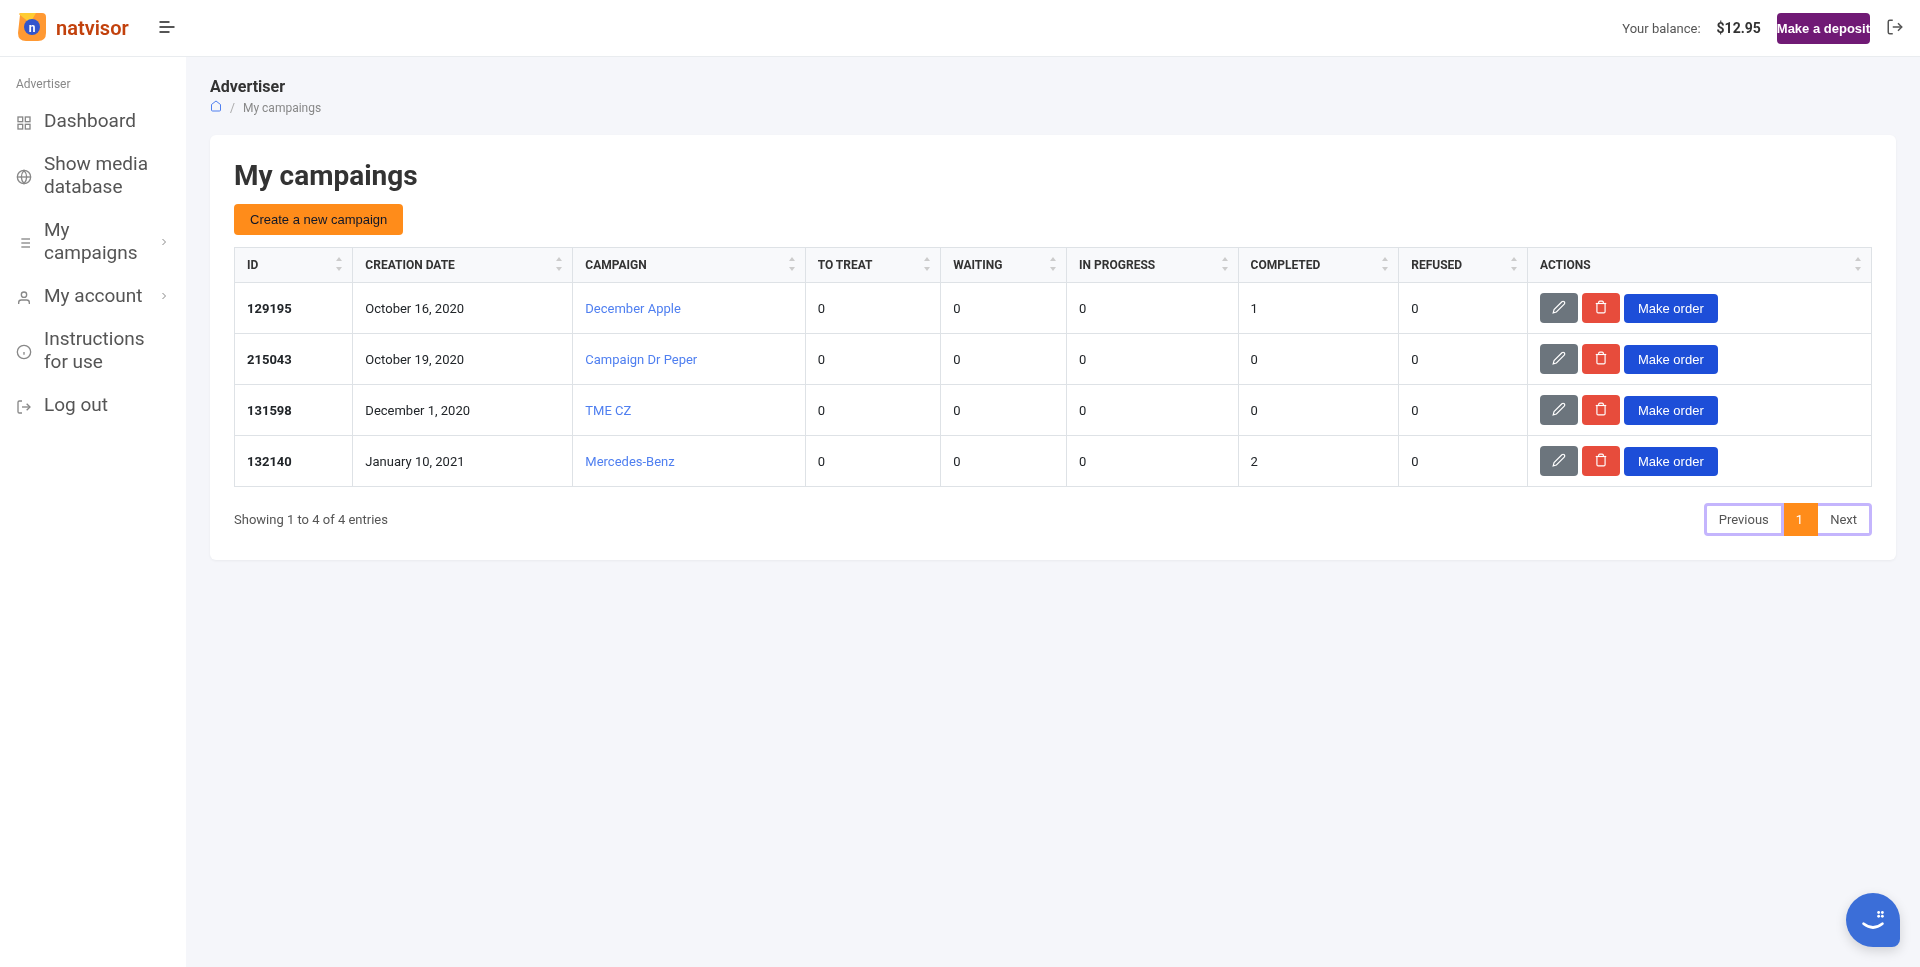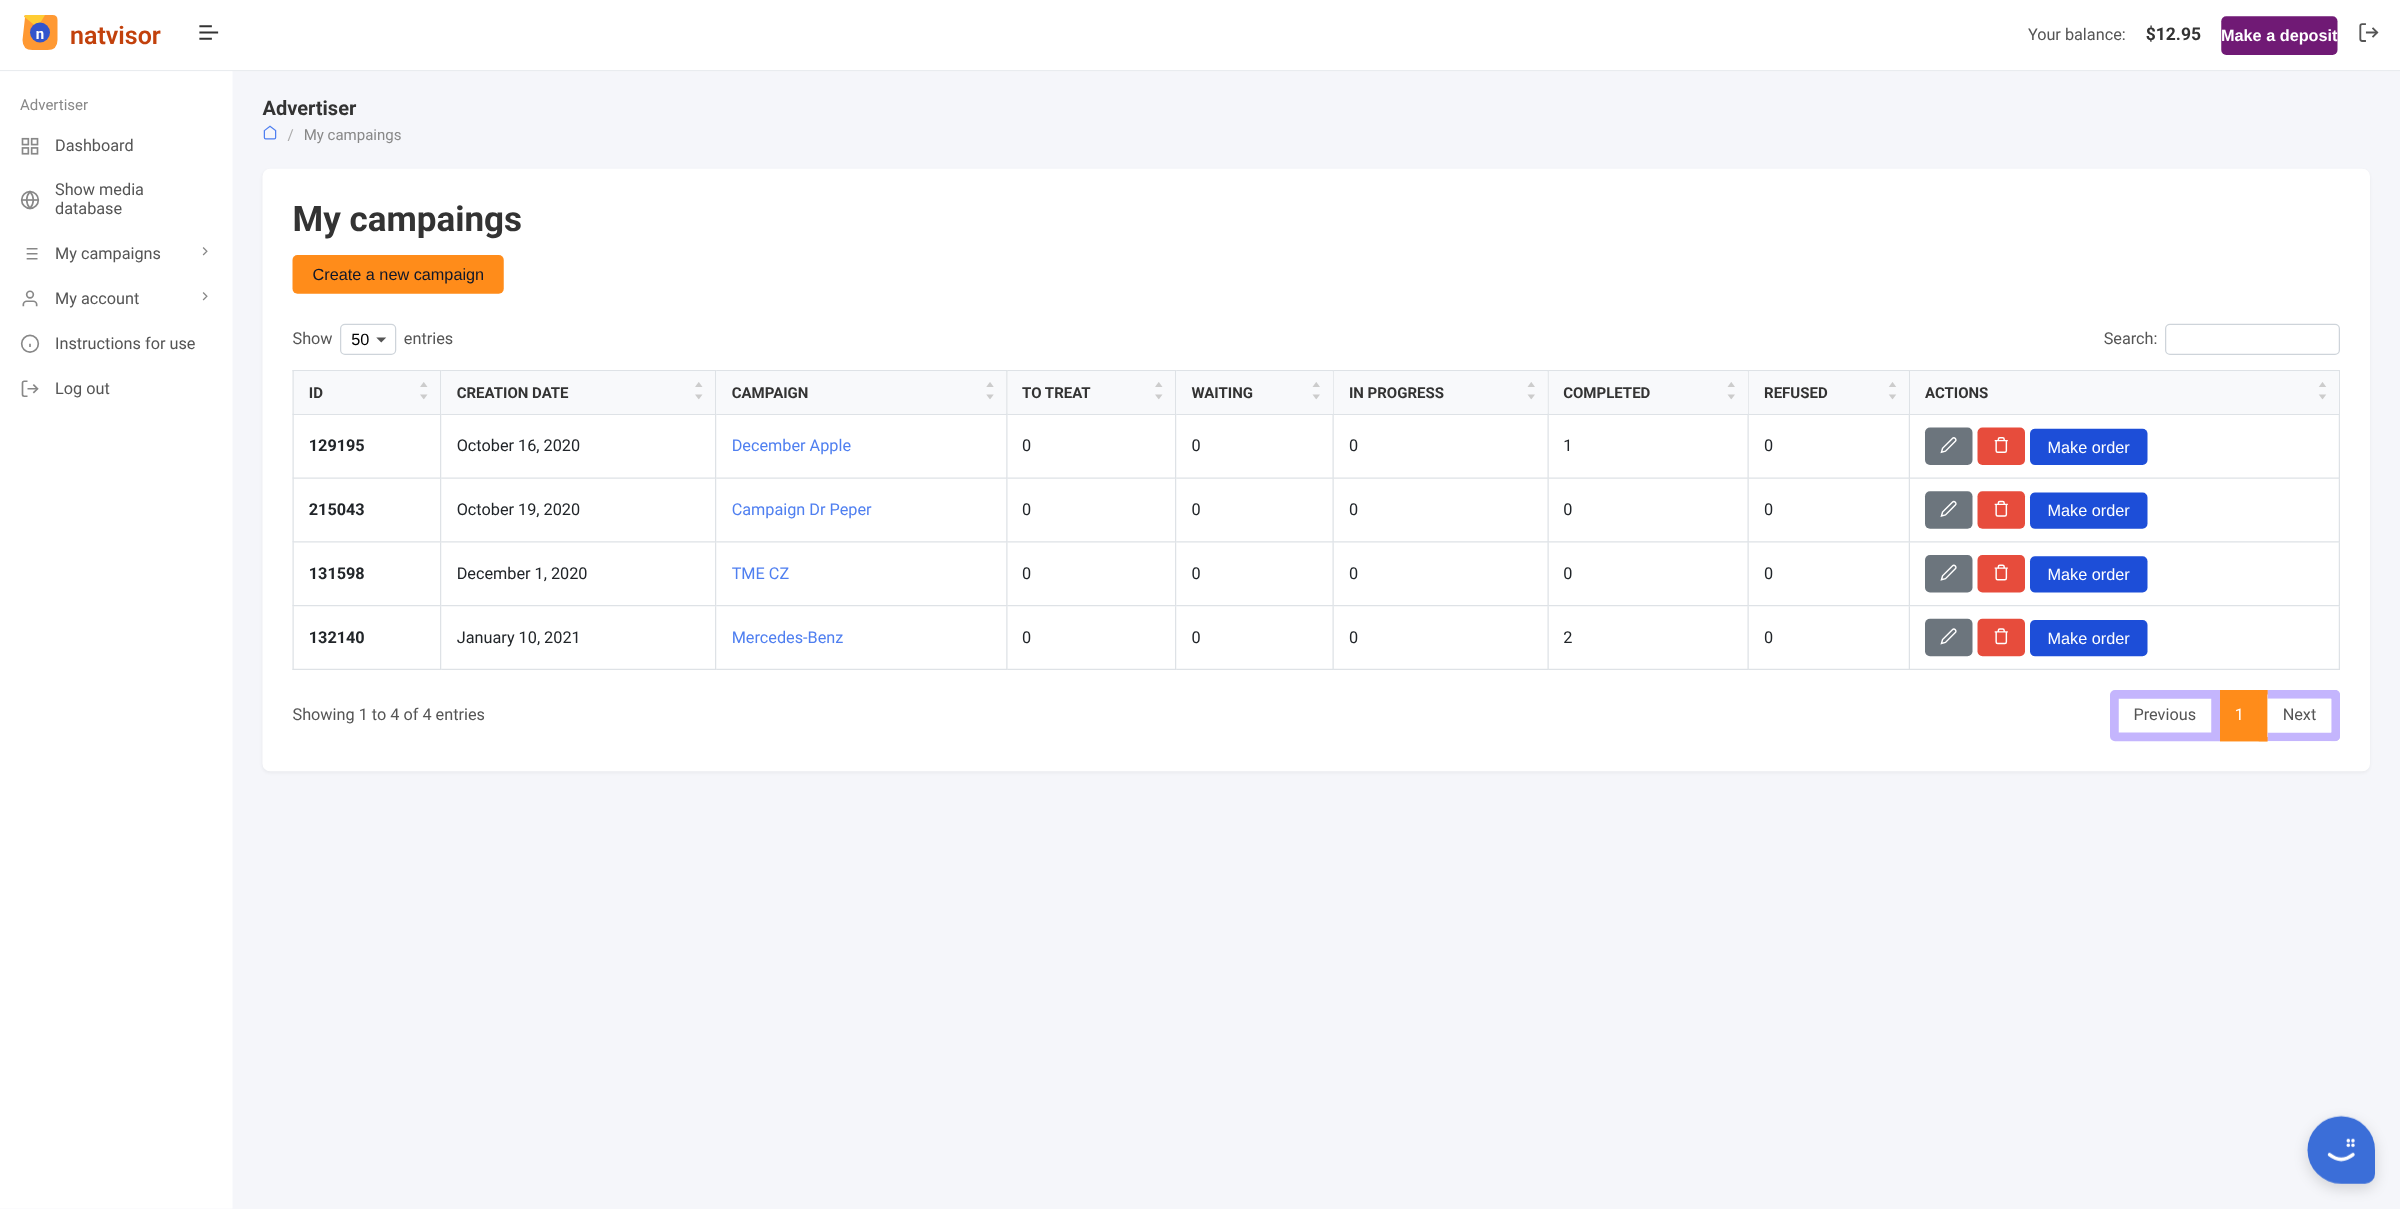--- a/index.html
+++ b/index.html
@@ -14,21 +14,21 @@
 .header-right { margin-left: auto; display: flex; align-items: center; gap: 16px; }
 .balance-label { font-size: 13px; color: #555; }
 .balance-amount { font-weight: 700; color: #333; }
 .btn-deposit { background: #701a75; color: #fff; border: none; padding: 8px 0; border-radius: 4px; font-size: 13px; font-weight: 700; cursor: pointer; }
 .logout-icon { cursor: pointer; color: #555; }
 
 
 .container { display: flex; }
 .sidebar { width: 186px; background: #fff; min-height: calc(100vh - 57px); padding-top: 12px; }
 .sidebar-section { font-size: 12px; color: #888; padding: 8px 16px; }
-.sidebar-item { display: flex; align-items: center; gap: 12px; padding: 10px 16px; color: #555; cursor: pointer; font-size: 13px; }
+.sidebar-item { display: flex; align-items: center; gap: 12px; padding: 10px 16px; color: #555; cursor: pointer; font-size: 19px; }
 .sidebar-item .icon { width: 16px; height: 16px; color: #888; }
 .sidebar-item .chevron { margin-left: auto; color: #888; }
 
 .main { flex: 1; padding: 20px 24px; }
 .page-title { font-size: 16px; font-weight: 700; color: #333; }
 .breadcrumb { display: flex; align-items: center; gap: 8px; font-size: 12px; color: #888; margin-top: 4px; }
 .breadcrumb .home-icon { color: #4f7ff0; }
 .breadcrumb .sep { color: #aaa; }
 
 .card { background: #fff; border-radius: 6px; margin-top: 20px; padding: 24px; box-shadow: 0 1px 3px rgba(0,0,0,0.05); }
@@ -50,21 +50,21 @@
 td.id-cell { font-weight: 700; }
 td a { color: #4f7ff0; text-decoration: none; }
 .actions-cell { white-space: nowrap; }
 .btn-icon { display: inline-flex; align-items: center; justify-content: center; width: 38px; height: 30px; border: none; border-radius: 4px; cursor: pointer; margin-right: 4px; color: #fff; vertical-align: middle; }
 .btn-edit { background: #6c757d; }
 .btn-delete { background: #e74c3c; }
 .btn-order { background: #1d4ed8; color: #fff; border: none; padding: 7px 14px; border-radius: 4px; font-size: 13px; cursor: pointer; vertical-align: middle; }
 
 .table-footer { display: flex; align-items: center; margin-top: 16px; font-size: 13px; color: #555; }
 .pagination { margin-left: auto; display: flex; }
-.page-btn { border: 7px solid #c4b5fd; padding: 6px 12px; cursor: pointer; background: #fff; color: #555; font-size: 13px; }
+.page-btn { border: 3px solid #c4b5fd; padding: 6px 12px; cursor: pointer; background: #fff; color: #555; font-size: 13px; }
 .page-btn.active { background: #ff8c1a; color: #fff; border-color: #ff8c1a; }
 .page-btn:first-child { border-radius: 4px 0 0 4px; }
 .page-btn:last-child { border-radius: 0 4px 4px 0; }
 .page-btn + .page-btn { border-left: none; }
 
 .chat-widget { position: fixed; bottom: 20px; right: 20px; width: 54px; height: 54px; background: #3b6ed8; border-radius: 50% 50% 8px 50%; display: flex; align-items: center; justify-content: center; cursor: pointer; box-shadow: 0 4px 12px rgba(0,0,0,0.15); }
 </style>
 </head>
 <body>
 
@@ -177,35 +177,20 @@
             <path d="M3 9l9-7 9 7v11a2 2 0 0 1-2 2H5a2 2 0 0 1-2-2z"></path>
           </svg></span>
       <span class="sep">/</span>
       <span>My campaings</span>
     </div>
 
     <div class="card">
       <h1 class="card-title">My campaings</h1>
       <button class="btn-create">Create a new campaign</button>
 
-      <div class="table-controls">
-        <div class="show-entries">
-          <span>Show</span>
-          <span class="select-wrap">
-            <select>
-              <option>50</option>
-            </select>
-          </span>
-          <span>entries</span>
-        </div>
-        <div class="search-box">
-          <span>Search:</span>
-          <input type="text" style="">
-        </div>
-      </div>
 
       <table>
         <thead>
           <tr id="table-header-row">
               <th><span>ID</span><span class="sort-icon"><svg width="10" height="14" viewBox="0 0 10 14">
                     <path d="M5 0 L8 4 L2 4 Z" fill="#ccc"></path>
                     <path d="M5 14 L8 10 L2 10 Z" fill="#ccc"></path>
                   </svg></span></th>
               <th><span>CREATION DATE</span><span class="sort-icon"><svg width="10" height="14" viewBox="0 0 10 14">
                     <path d="M5 0 L8 4 L2 4 Z" fill="#ccc"></path>

